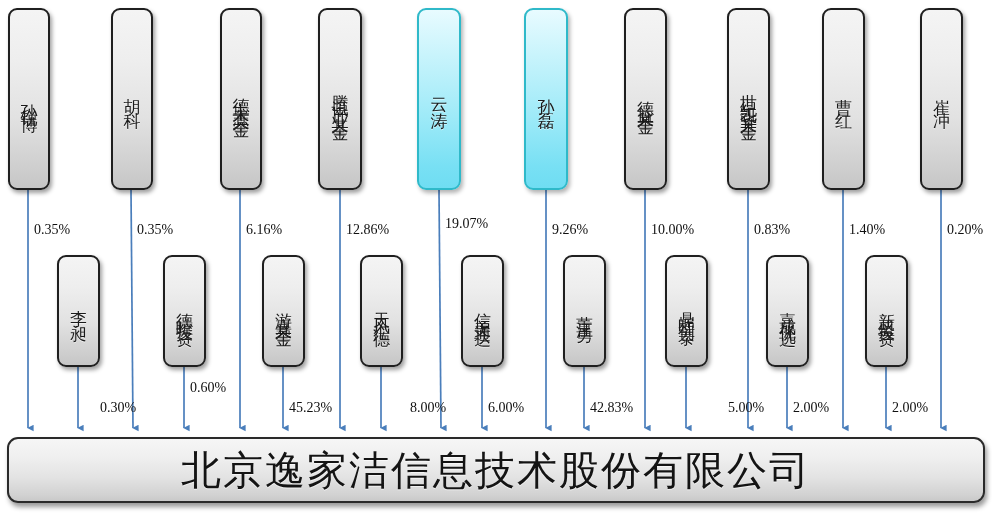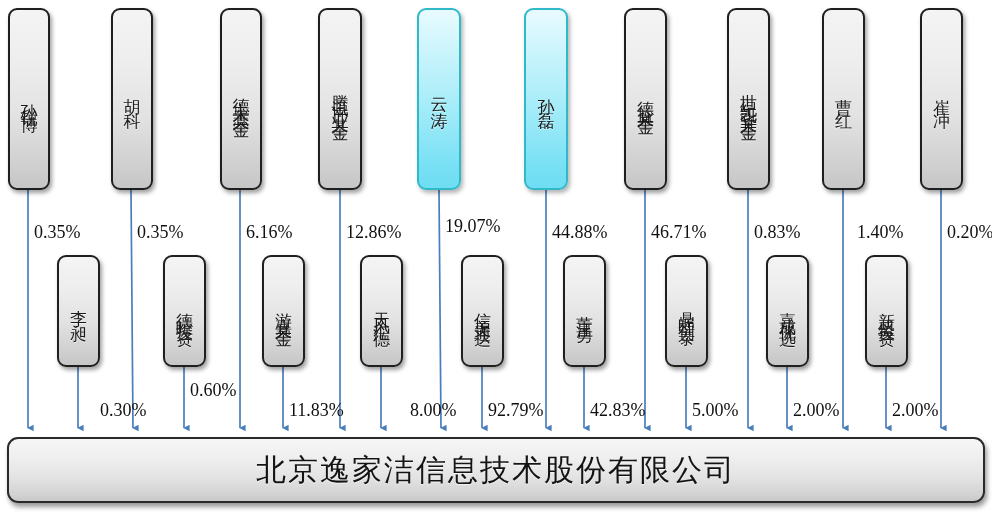--- a/index.html
+++ b/index.html
@@ -47,21 +47,21 @@
     font-size:17px;
     color:#1a1a1a;
     white-space:nowrap;
     text-shadow:0 1px 0 rgba(255,255,255,0.55);
   }
   .node.short .label{letter-spacing:14px;}
 
   
   .pct{
     position:absolute;
-    font-size:18px;
+    font-size:14px;
     color:#101010;
     white-space:nowrap;
     z-index:4;
     font-family:"Liberation Serif","DejaVu Serif",serif;
   }
 
   
   #company{
     position:absolute;
     left:7px;
@@ -72,21 +72,21 @@
     border:2px solid #2a2a2a;
     border-radius:11px;
     background:linear-gradient(to bottom,#f6f6f6 0%,#efefef 30%,#e3e3e3 62%,#d2d2d2 90%,#c9c9c9 100%);
     box-shadow:2px 4px 5px rgba(0,0,0,0.40);
     display:flex;
     align-items:center;
     justify-content:center;
     z-index:3;
   }
   #company .label{
-    font-size:30px;
+    font-size:40px;
     letter-spacing:2px;
     color:#141414;
     text-shadow:0 1px 0 rgba(255,255,255,0.6);
   }
 </style>
 </head>
 <body>
 
 <div id="stage">
 
@@ -136,65 +136,65 @@
         <span class="label">腾讯产业基金</span>
       </div>
       <div class="pct" style="left: 346px; top: 222px; text-align: center;">12.86%</div>
       <div class="node cyan short" style="left: 417px; top: 8px; width: 44px; height: 182px;">
         <span class="label">云涛</span>
       </div>
       <div class="pct" style="left: 445px; top: 216px;">19.07%</div>
       <div class="node cyan short" style="left: 524px; top: 8px; width: 44px; height: 182px;">
         <span class="label">孙磊</span>
       </div>
-      <div class="pct" style="left: 552px; top: 222px;">44.88%</div>
+      <div class="pct" style="left: 552px; top: 222px;">9.26%</div>
       <div class="node" style="left: 624px; top: 8px; width: 43px; height: 182px;">
         <span class="label">德益基金</span>
       </div>
-      <div class="pct" style="left: 651px; top: 222px;">46.71%</div>
+      <div class="pct" style="left: 651px; top: 222px;">10.00%</div>
       <div class="node" style="left: 727px; top: 8px; width: 43px; height: 182px;">
         <span class="label">世纪凯华基金</span>
       </div>
       <div class="pct" style="left: 754px; top: 222px;">0.83%</div>
       <div class="node short" style="left: 822px; top: 8px; width: 43px; height: 182px;">
         <span class="label">曹红</span>
       </div>
-      <div class="pct" style="left: 849px; top: 222px; margin-left: 8px;">1.40%</div>
+      <div class="pct" style="left: 849px; top: 222px;">1.40%</div>
       <div class="node short" style="left: 920px; top: 8px; width: 43px; height: 182px;">
         <span class="label">崔冲</span>
       </div>
       <div class="pct" style="left: 947px; top: 222px;">0.20%</div>
       <div class="node short" style="left: 57px; top: 255px; width: 43px; height: 112px;">
         <span class="label">李昶</span>
       </div>
       <div class="pct" style="left: 100px; top: 400px;">0.30%</div>
       <div class="node" style="left: 163px; top: 255px; width: 43px; height: 112px;">
         <span class="label">德睦投资</span>
       </div>
       <div class="pct" style="left: 190px; top: 380px;">0.60%</div>
       <div class="node" style="left: 262px; top: 255px; width: 43px; height: 112px;">
         <span class="label">游嘉基金</span>
       </div>
-      <div class="pct" style="left: 289px; top: 400px;">11.83%</div>
+      <div class="pct" style="left: 289px; top: 400px;">45.23%</div>
       <div class="node" style="left: 360px; top: 255px; width: 43px; height: 112px;">
         <span class="label">天风汇德</span>
       </div>
       <div class="pct" style="left: 387px; top: 400px; margin-left: 23px;">8.00%</div>
       <div class="node" style="left: 461px; top: 255px; width: 43px; height: 112px;">
         <span class="label">信美通达</span>
       </div>
-      <div class="pct" style="left: 488px; top: 400px;">92.79%</div>
+      <div class="pct" style="left: 488px; top: 400px;">6.00%</div>
       <div class="node" style="left: 563px; top: 255px; width: 43px; height: 112px;">
         <span class="label">董江勇</span>
       </div>
       <div class="pct" style="left: 590px; top: 400px;">42.83%</div>
       <div class="node" style="left: 665px; top: 255px; width: 43px; height: 112px;">
         <span class="label">鼎晖创泰</span>
       </div>
-      <div class="pct" style="left: 692px; top: 400px;">5.00%</div>
+      <div class="pct" style="left: 728px; top: 400px;">5.00%</div>
       <div class="node" style="left: 766px; top: 255px; width: 43px; height: 112px;">
         <span class="label">嘉成优选</span>
       </div>
       <div class="pct" style="left: 793px; top: 400px;">2.00%</div>
       <div class="node" style="left: 865px; top: 255px; width: 43px; height: 112px;">
         <span class="label">新盛投资</span>
       </div>
       <div class="pct" style="left: 892px; top: 400px;">2.00%</div>
     </div>
 

